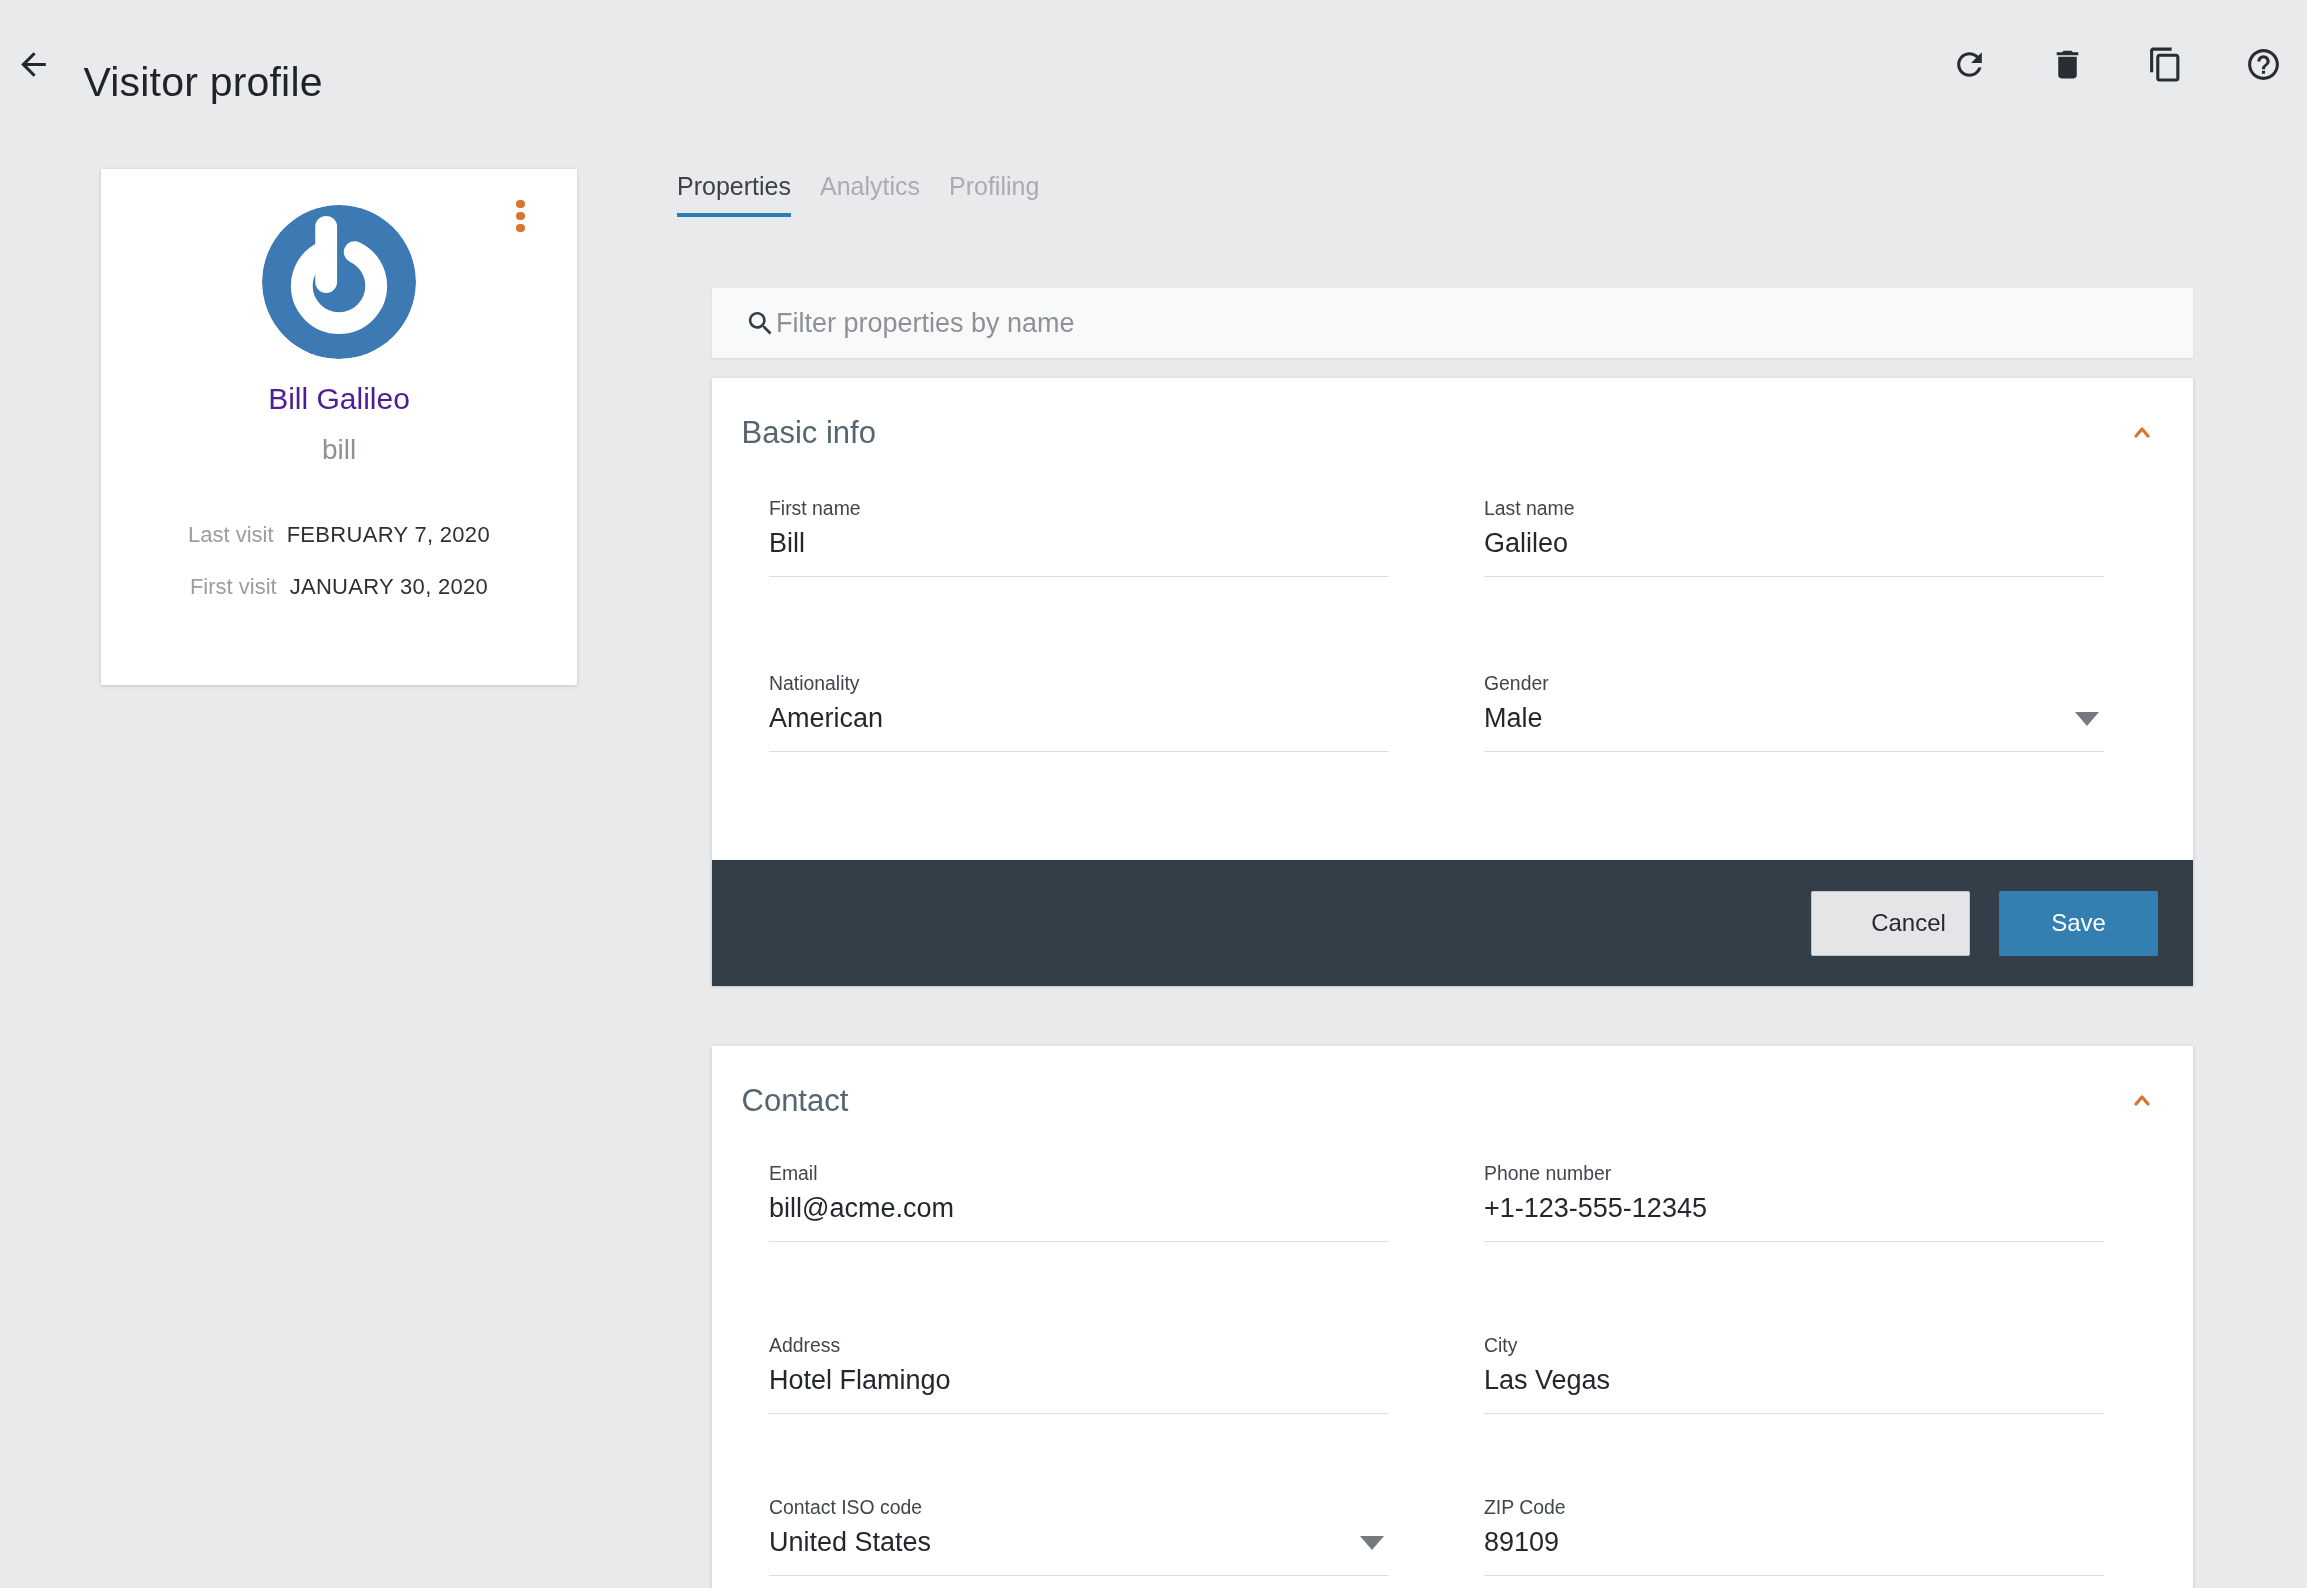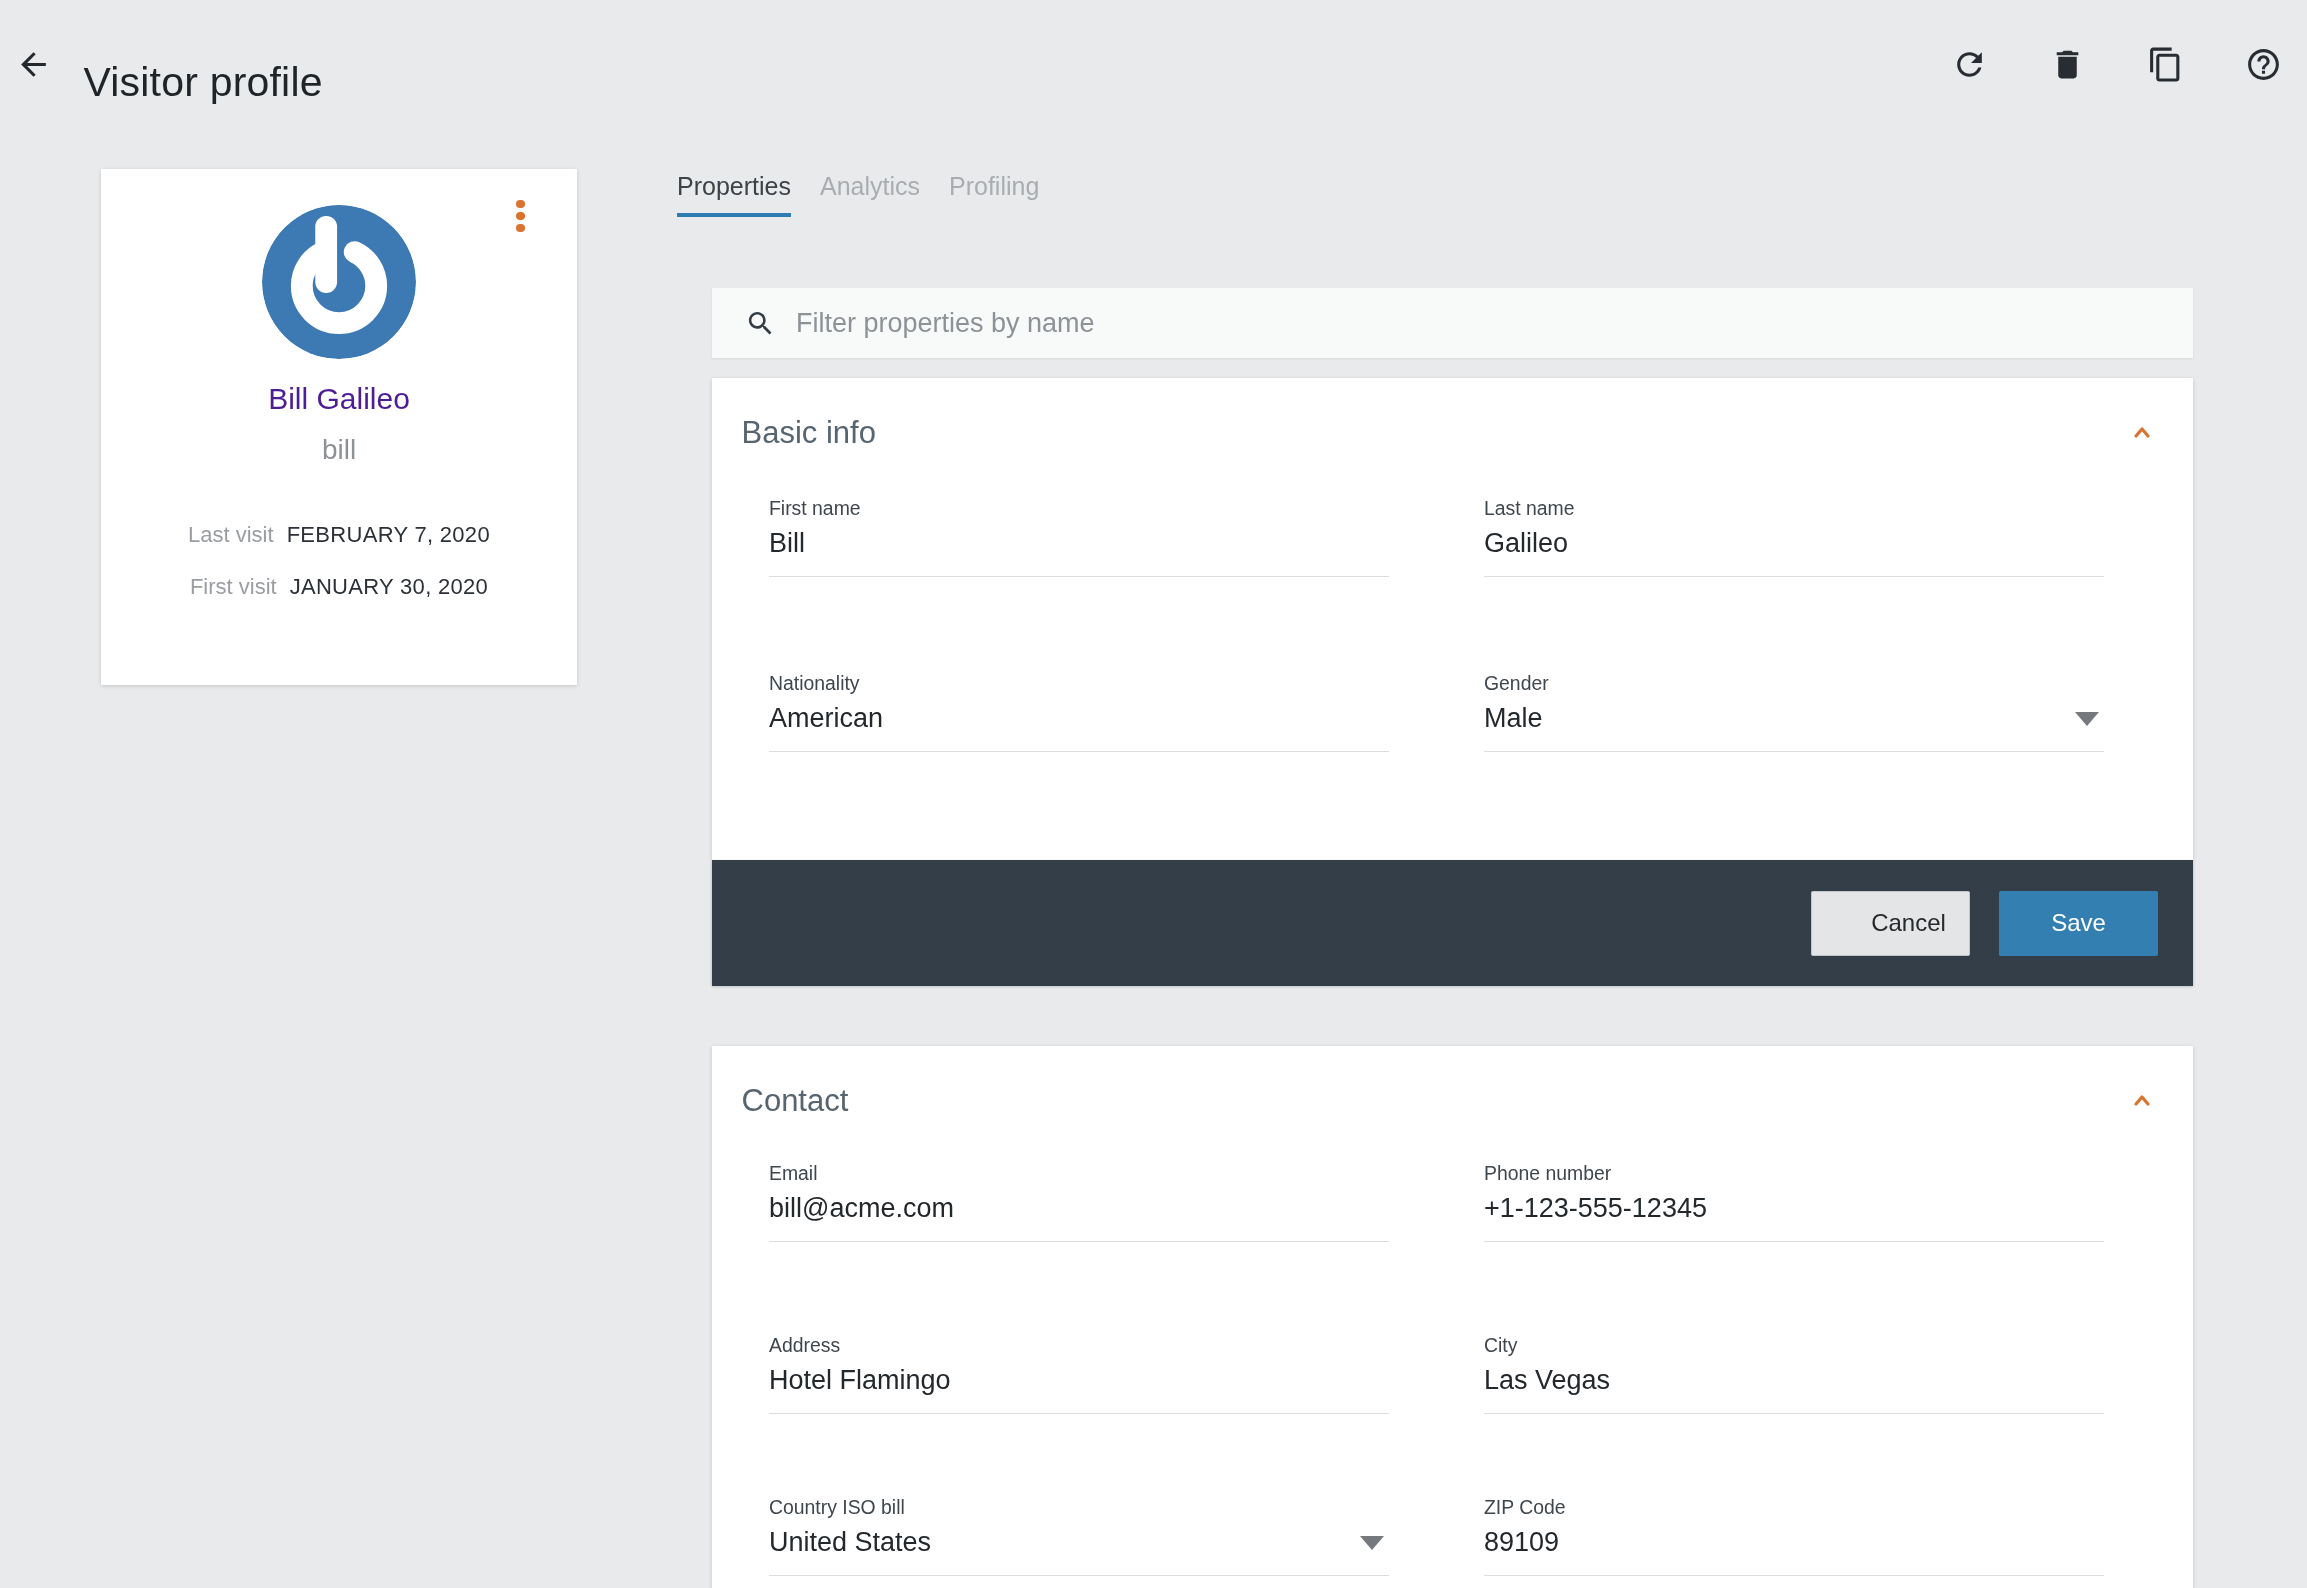--- a/index.html
+++ b/index.html
@@ -67,21 +67,21 @@
   .tab.active { color:#3c4247; border-bottom-color:#2e7cb4; }
 
   
   .search-bar {
     position:absolute; left:712px; top:288px; width:1481px; height:70px;
     background:#f8f9f9; display:flex; align-items:center;
     box-shadow:0 0.9px 1.8px rgba(0,0,0,0.08);
   }
   .search-bar .search-glyph { margin-left:33px; color:#343d45; flex:none; display:flex; }
   .search-input {
-    flex:1; margin-left:20px; margin-right:18.5px; border:none; background:transparent;
+    flex:1; margin-right:18.5px; border:none; background:transparent;
     font-family:"Liberation Sans", sans-serif; font-size:27px; color:#3c4247; outline:none;
   }
   .search-input::placeholder { color:#8d9297; }
 
   
   .section-card { left:712px; width:1481px; }
   .basic-card { top:378px; height:482px; }
   .contact-card { top:1046px; height:543px; }
   .section-title {
     position:absolute; left:29.5px; top:37px; font-size:31px; color:#56656f; font-weight:400;
@@ -245,21 +245,21 @@
     <div class="field col2" style="top:289px">
       <div class="field-label">City</div>
       <input class="field-input" type="text" value="Las Vegas" style="">
     </div>
     <div class="field col1" style="top:289px">
       <div class="field-label">Address</div>
       <input class="field-input" type="text" value="Hotel Flamingo" style="">
     </div>
 
     <div class="field col1" style="top:451px">
-      <div class="field-label">Country ISO bill</div>
+      <div class="field-label">Contact ISO code</div>
       <input class="field-input" type="text" readonly="" value="United States" style="">
       <span class="select-caret"></span>
     </div>
     <div class="field col2" style="top:451px">
       <div class="field-label">ZIP Code</div>
       <input class="field-input" type="text" value="89109" style="">
     </div>
   </div>
 
 </div>

